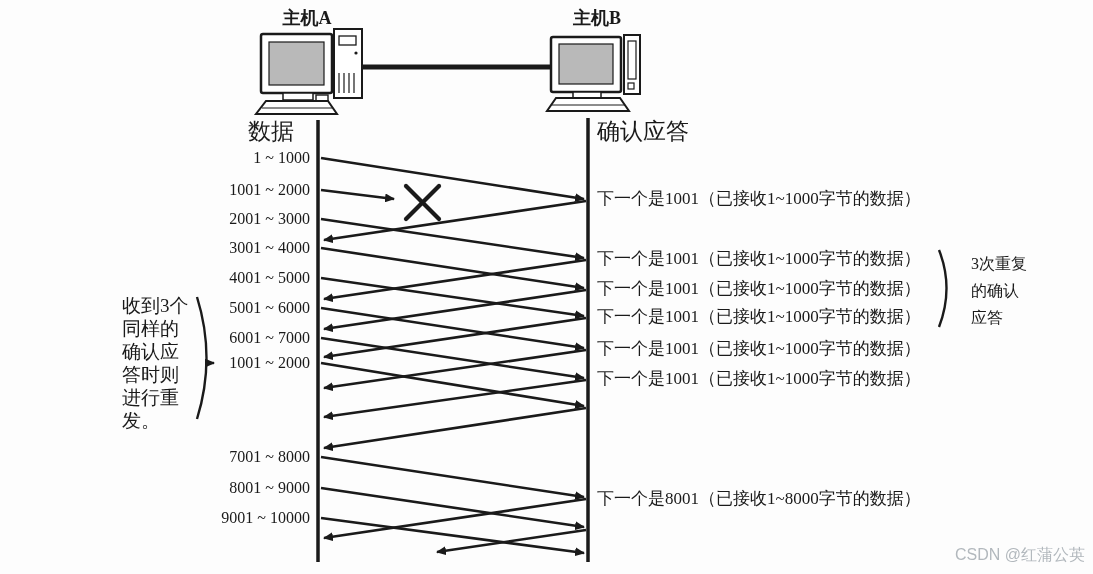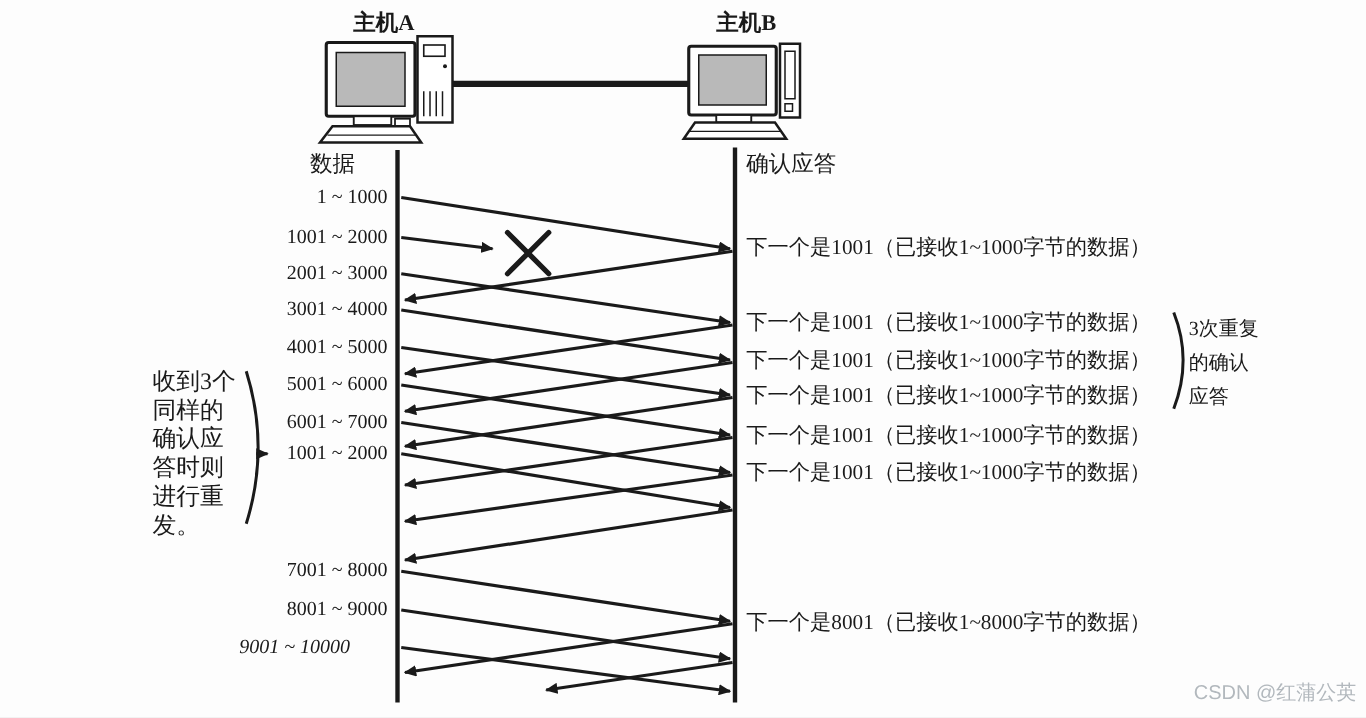--- a/index.html
+++ b/index.html
@@ -4,25 +4,25 @@
 <style>
   html,body{margin:0;padding:0;background:#e9e9e9;}
   #stage{
     position:relative;width:1093px;height:574px;background:#fdfdfd;
     font-family:"Liberation Serif","DejaVu Serif",serif;color:#1a1a1a;
     overflow:hidden;
   }
   #gfx{position:absolute;left:0;top:0;}
   .lbl{position:absolute;white-space:nowrap;transform:translateY(-50%);}
   .host-lbl{font-size:18px;transform:translate(-50%,0);font-weight:bold;}
-  .col-hdr{font-size:18px;}
+  .col-hdr{font-size:23px;}
   .seg{font-size:16px;text-align:right;transform:translateY(-50%);position:absolute;}
   .ack{font-size:17px;}
   .note-left{position:absolute;font-size:19px;line-height:23px;white-space:nowrap;}
-  .note-right{position:absolute;font-size:16px;line-height:27px;white-space:nowrap;}
+  .note-right{position:absolute;font-size:16px;line-height:27px;white-space:nowrap;margin-left:20px;}
   .watermark{
     position:absolute;font-family:"Liberation Sans","DejaVu Sans",sans-serif;
     font-size:16px;color:#b2b8bd;white-space:nowrap;transform:translateY(-50%);text-align:right;
   }
 </style>
 </head>
 <body>
 
 <div id="stage">
 
@@ -112,21 +112,21 @@
   <div class="seg" style="right:783px;top:158px;">1 ~ 1000</div>
   <div class="seg" style="right:783px;top:190px;">1001 ~ 2000</div>
   <div class="seg" style="right:783px;top:219px;">2001 ~ 3000</div>
   <div class="seg" style="right:783px;top:248px;">3001 ~ 4000</div>
   <div class="seg" style="right:783px;top:278px;">4001 ~ 5000</div>
   <div class="seg" style="right:783px;top:308px;">5001 ~ 6000</div>
   <div class="seg" style="right:783px;top:338px;">6001 ~ 7000</div>
   <div class="seg" style="right:783px;top:363px;">1001 ~ 2000</div>
   <div class="seg" style="right:783px;top:457px;">7001 ~ 8000</div>
   <div class="seg" style="right:783px;top:488px;">8001 ~ 9000</div>
-  <div class="seg" style="right:813px;top:518px;font-style:italic;">9001 ~ 10000</div>
+  <div class="seg" style="right:783px;top:518px;">9001 ~ 10000</div>
 
   <div class="lbl ack" style="left:597px;top:198px;">下一个是1001（已接收1~1000字节的数据）</div>
   <div class="lbl ack" style="left:597px;top:258px;">下一个是1001（已接收1~1000字节的数据）</div>
   <div class="lbl ack" style="left:597px;top:288px;">下一个是1001（已接收1~1000字节的数据）</div>
   <div class="lbl ack" style="left:597px;top:316px;">下一个是1001（已接收1~1000字节的数据）</div>
   <div class="lbl ack" style="left:597px;top:348px;">下一个是1001（已接收1~1000字节的数据）</div>
   <div class="lbl ack" style="left:597px;top:378px;">下一个是1001（已接收1~1000字节的数据）</div>
   <div class="lbl ack" style="left:597px;top:498px;">下一个是8001（已接收1~8000字节的数据）</div>
 
   <div class="note-left" style="left:122px;top:294px;">

